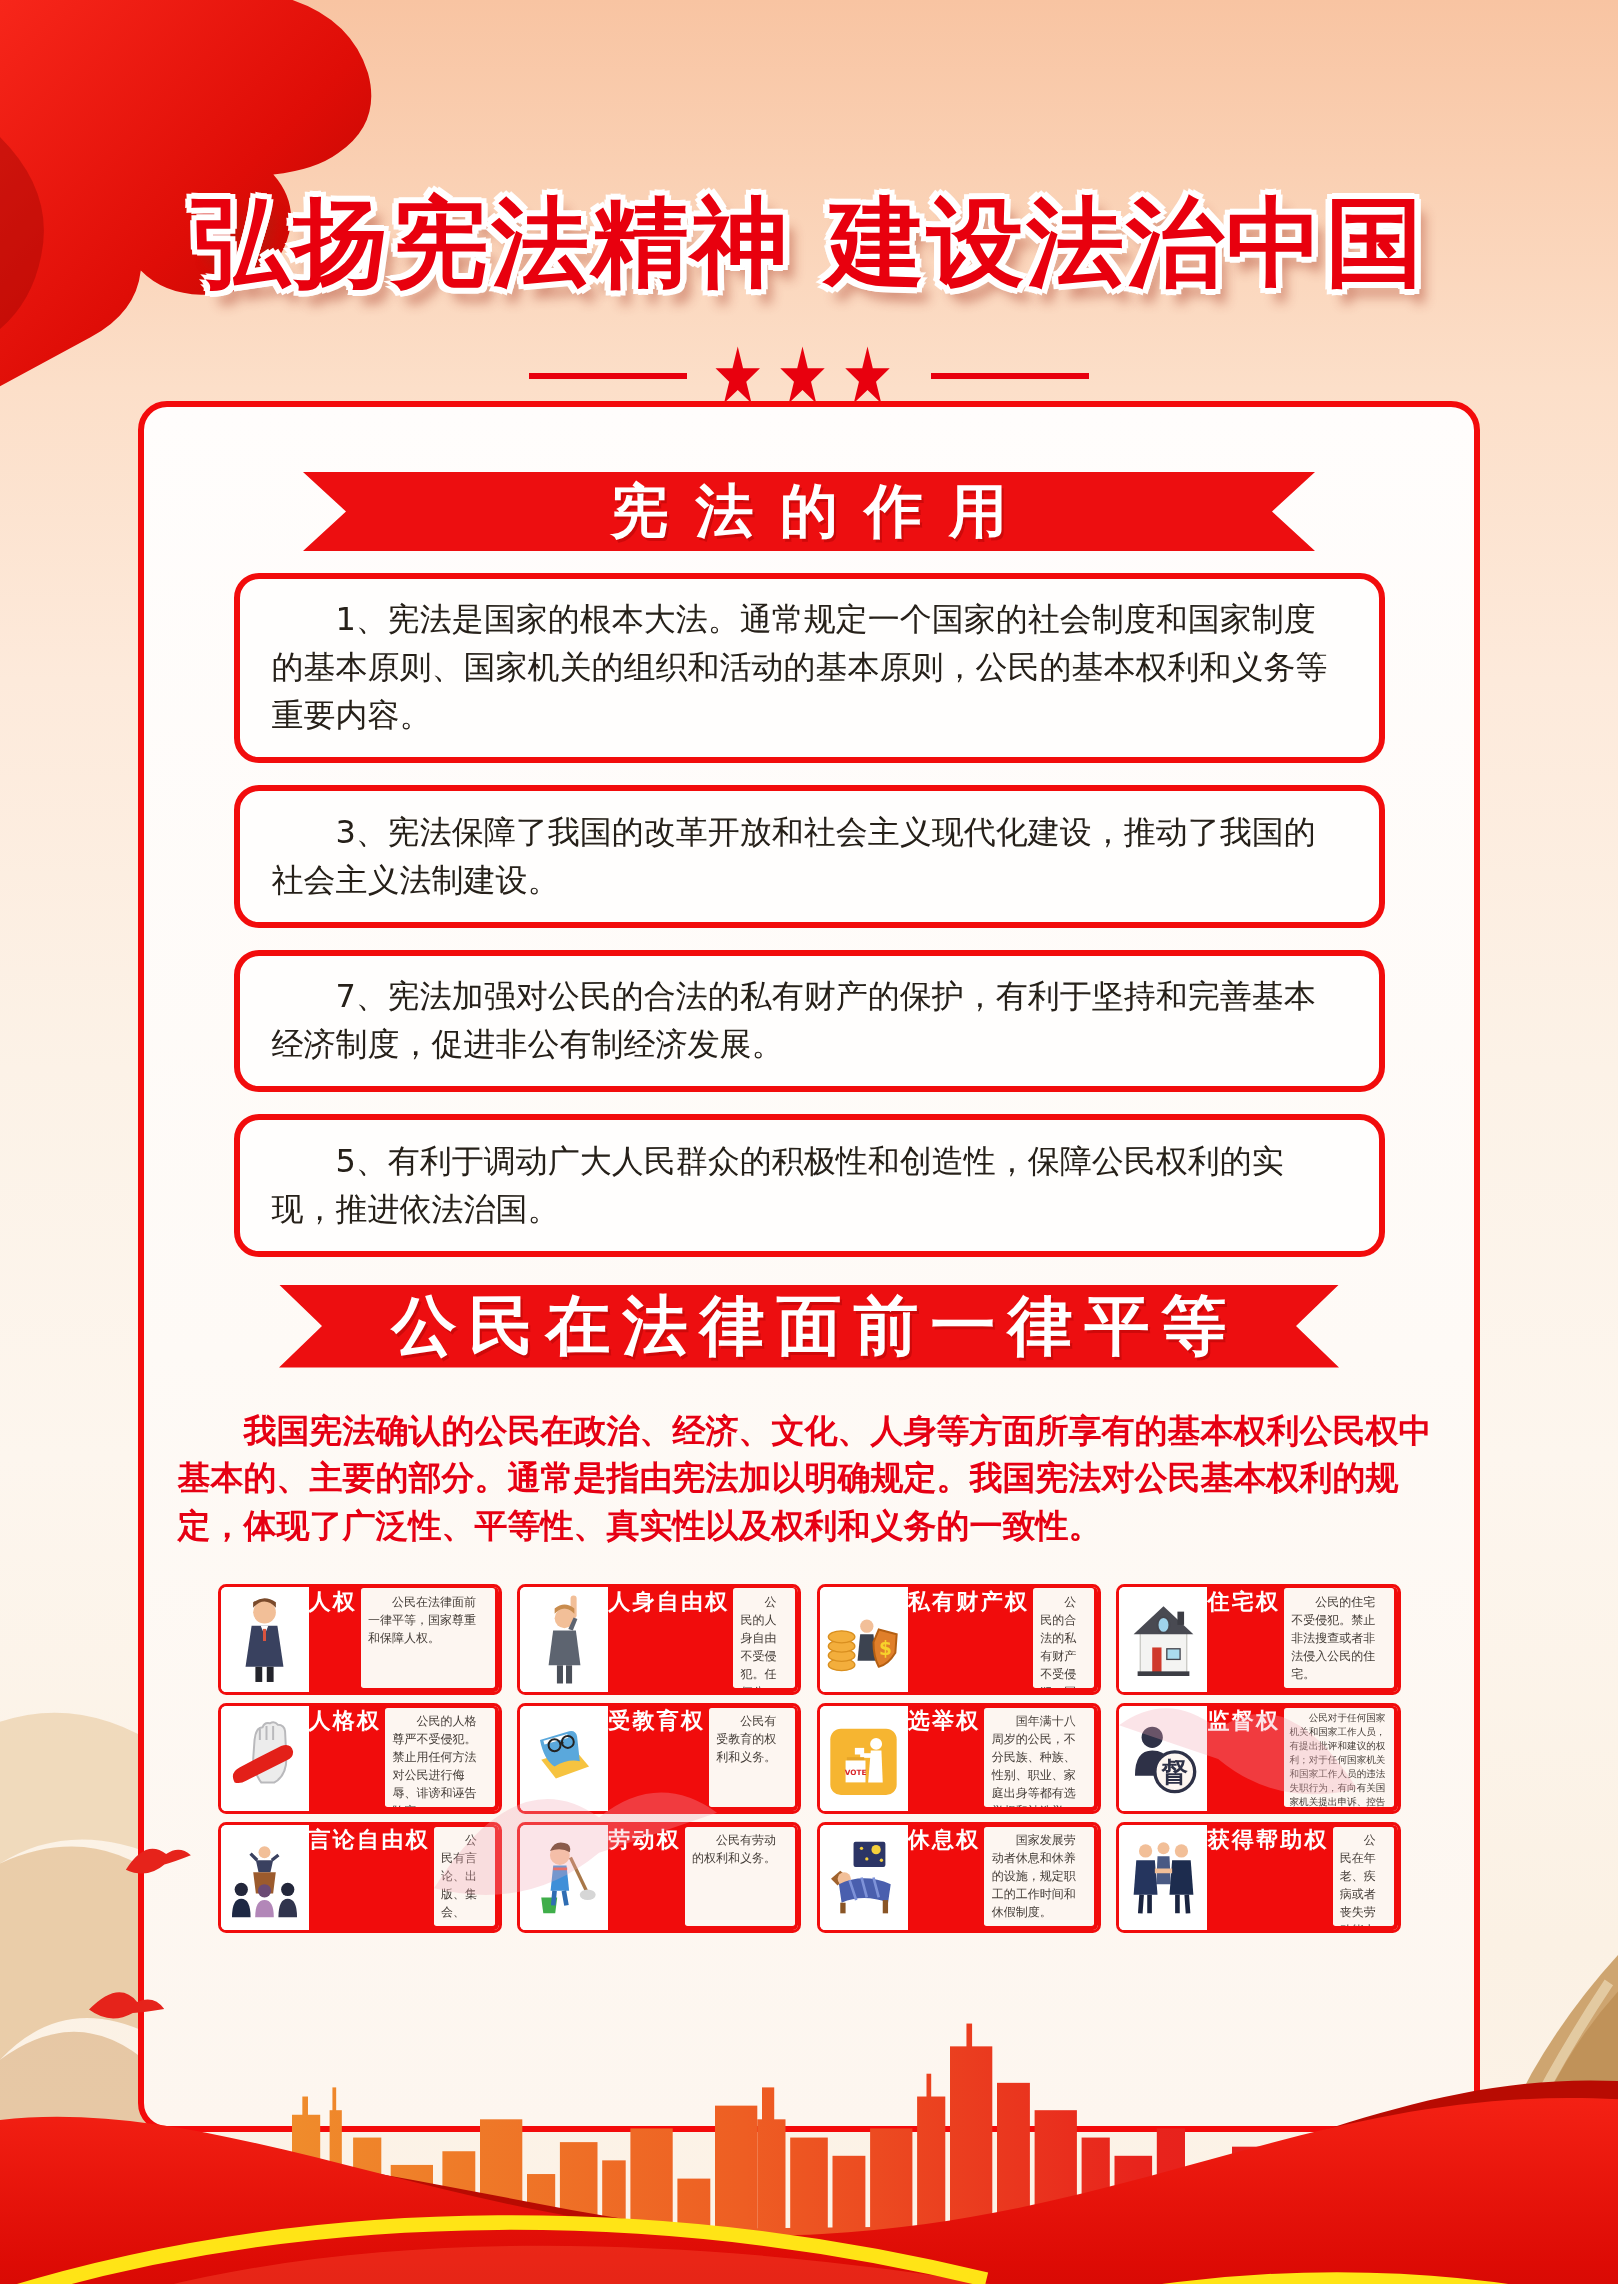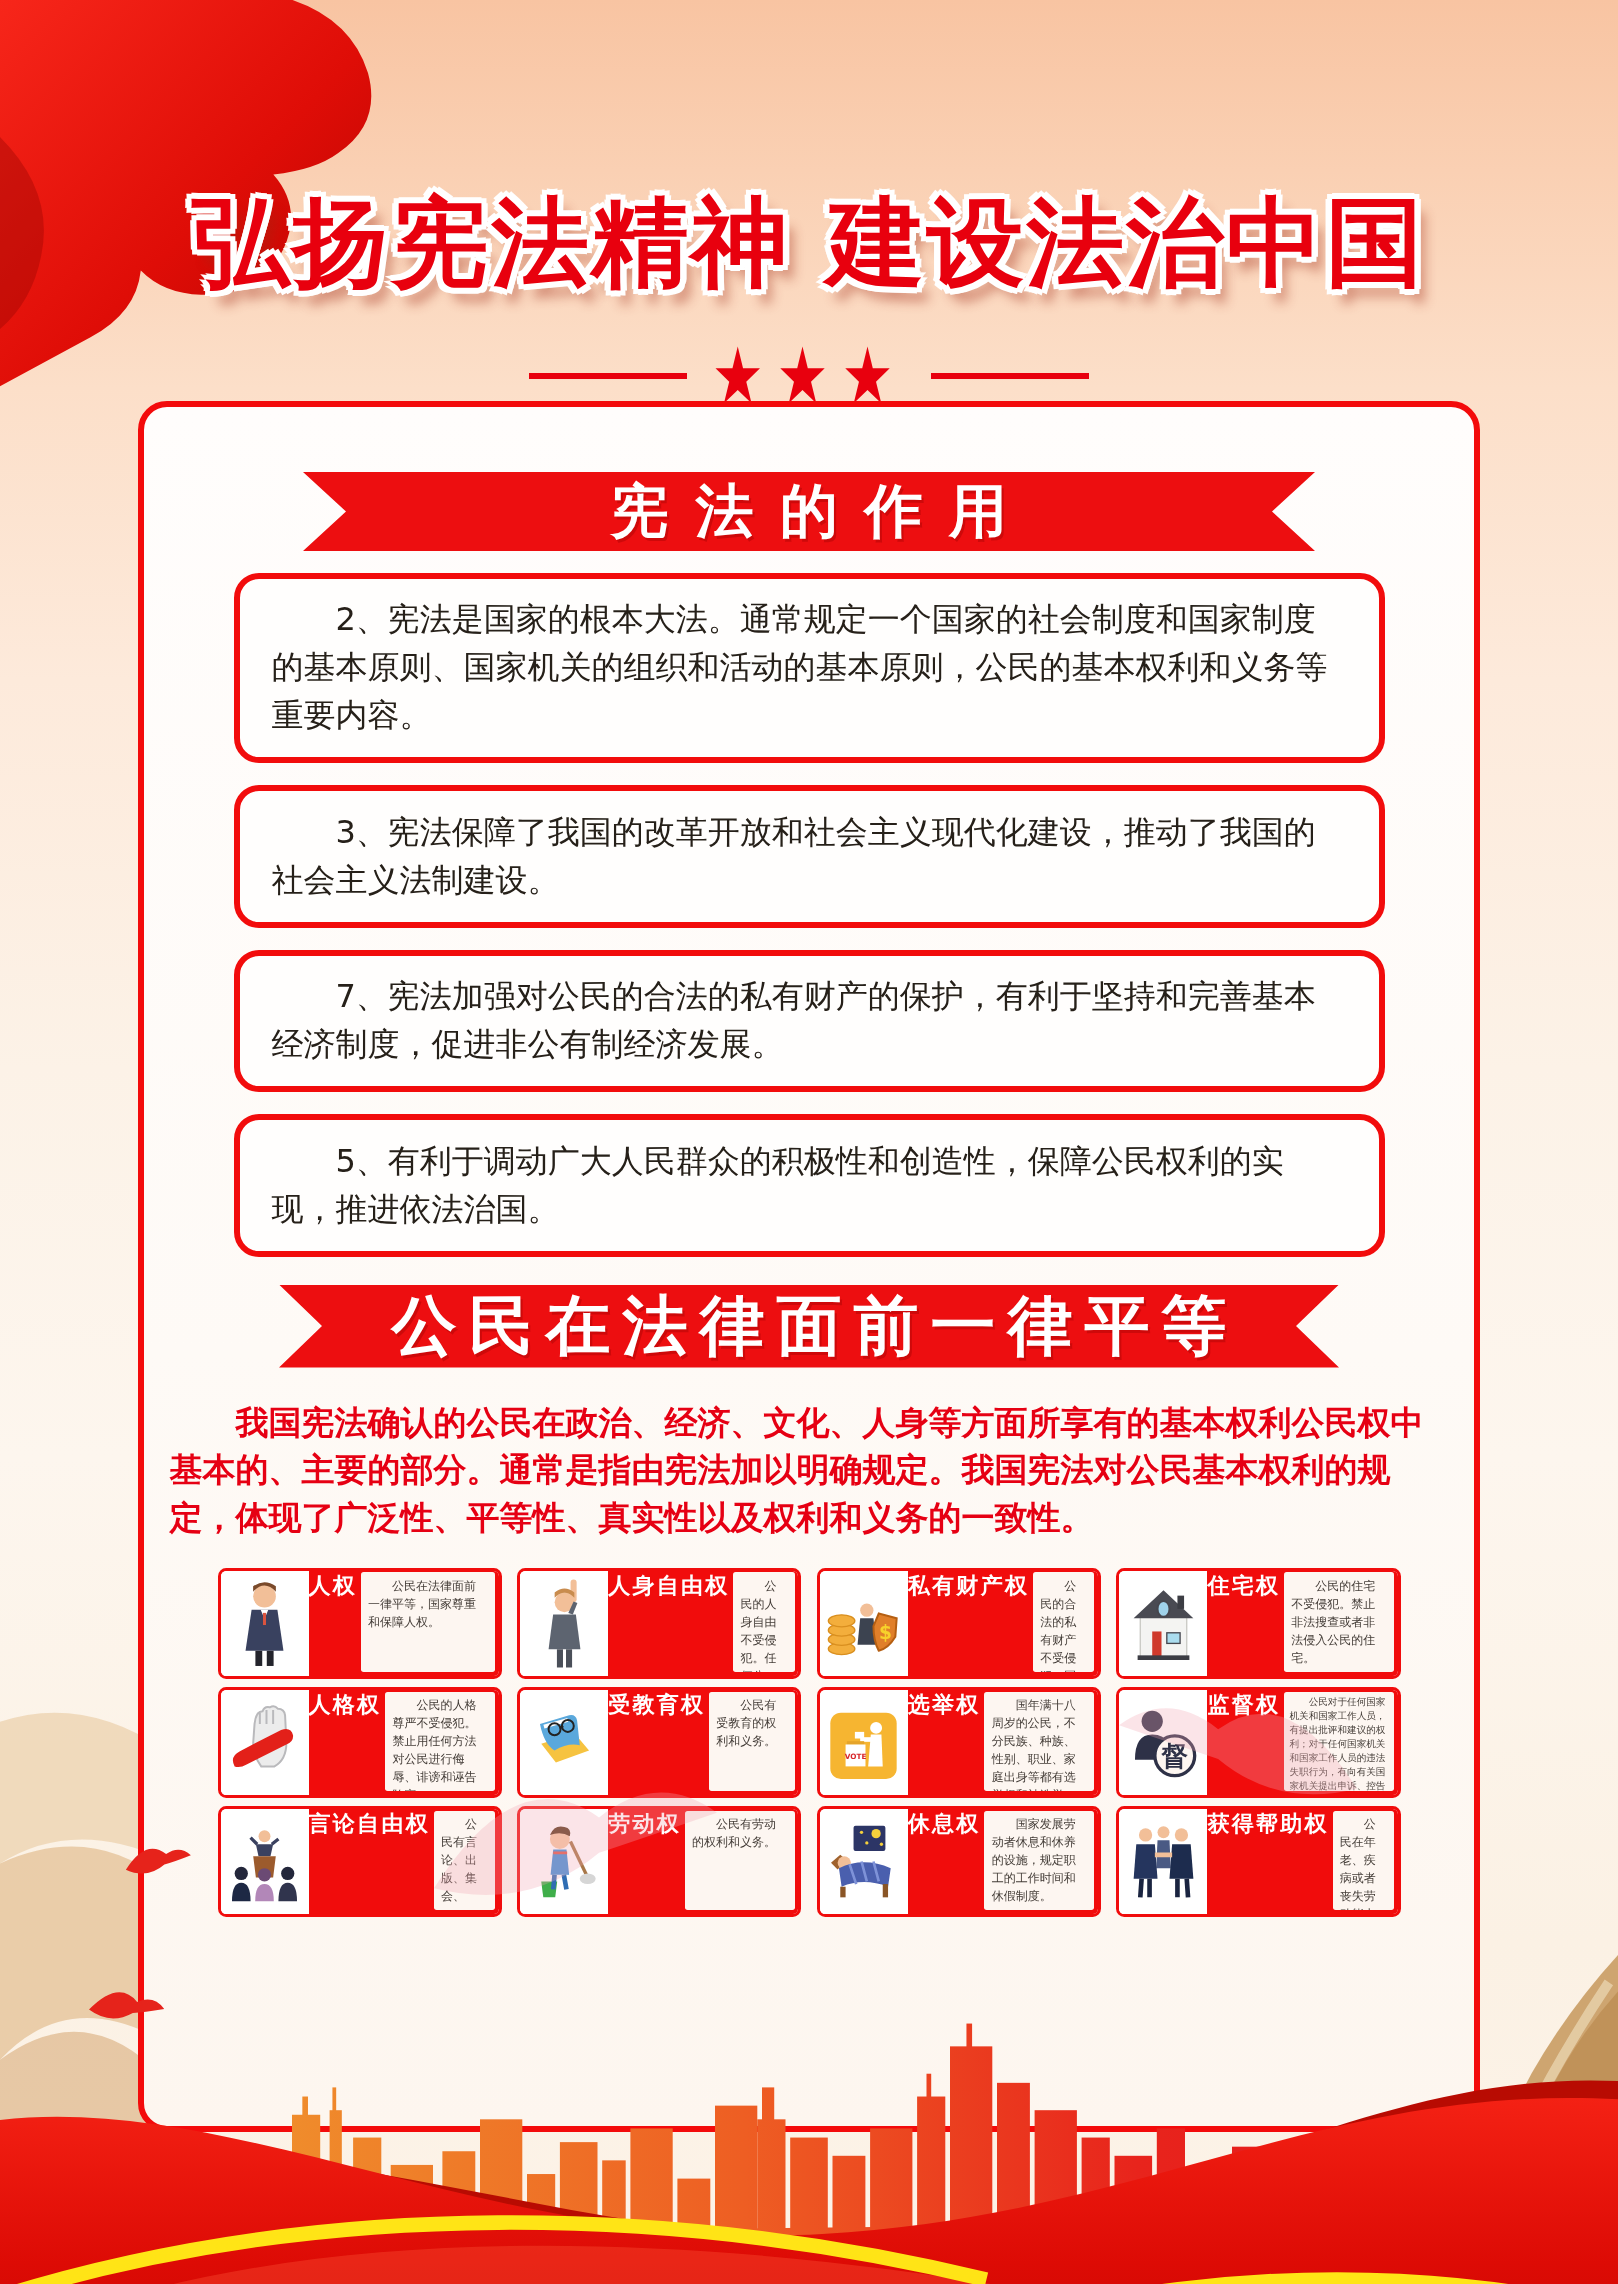--- a/index.html
+++ b/index.html
@@ -44,21 +44,21 @@
   .banner1{width:1012px;height:79px;margin-top:65px;font-size:58px;letter-spacing:26.5px;padding-left:26.5px;box-sizing:border-box;}
   .banner2{width:1060px;height:83px;margin-top:28px;font-size:65px;letter-spacing:12px;padding-left:12px;box-sizing:border-box;}
   .law-box{
     width:1151px;box-sizing:border-box;margin-top:22px;
     background:#fffefd;border:6px solid #f20c0c;border-radius:25px;
     padding:16.4px 32px 18px;font-size:32px;line-height:1.5;color:#262019;font-weight:500;
   }
   .law-box:first-of-type{margin-top:41px;}
   .law-box p{margin:0;text-indent:2em;}
   .intro{width:1279px;margin-top:31px;font-size:33px;line-height:1.45;color:#e60013;font-weight:600;}
-  .intro p{margin:0;text-indent:2em;}
+  .intro p{margin:8px;text-indent:2em;}
   
   .cards{width:1183px;margin-top:25.6px;display:grid;grid-template-columns:repeat(4,1fr);gap:8.2px 15.5px;}
   .card{
     height:111px;background:#fff;border:3.2px solid #f10c0c;border-radius:8.2px;
     display:flex;overflow:hidden;box-sizing:border-box;
   }
   .card-icon{flex:0 0 88px;background:#fff;display:flex;align-items:center;justify-content:center;}
   .card-icon svg{width:73px;height:91px;}
   .card-right{flex:1;background:#f10c0c;display:flex;flex-direction:row;min-width:0;}
   .card-title{
@@ -121,21 +121,21 @@
     <span class="line"></span>
     <span class="stars">★★★</span>
     <span class="line"></span>
   </div>
 
   <div class="panel">
 
     <div class="banner banner1">宪法的作用</div>
 
     <div class="law-box">
-        <p>2、宪法是国家的根本大法。通常规定一个国家的社会制度和国家制度的基本原则、国家机关的组织和活动的基本原则，公民的基本权利和义务等重要内容。</p>
+        <p>1、宪法是国家的根本大法。通常规定一个国家的社会制度和国家制度的基本原则、国家机关的组织和活动的基本原则，公民的基本权利和义务等重要内容。</p>
       </div>
     <div class="law-box">
         <p>3、宪法保障了我国的改革开放和社会主义现代化建设，推动了我国的社会主义法制建设。</p>
       </div>
     <div class="law-box">
         <p>7、宪法加强对公民的合法的私有财产的保护，有利于坚持和完善基本经济制度，促进非公有制经济发展。</p>
       </div>
     <div class="law-box">
         <p>5、有利于调动广大人民群众的积极性和创造性，保障公民权利的实现，推进依法治国。</p>
       </div>

